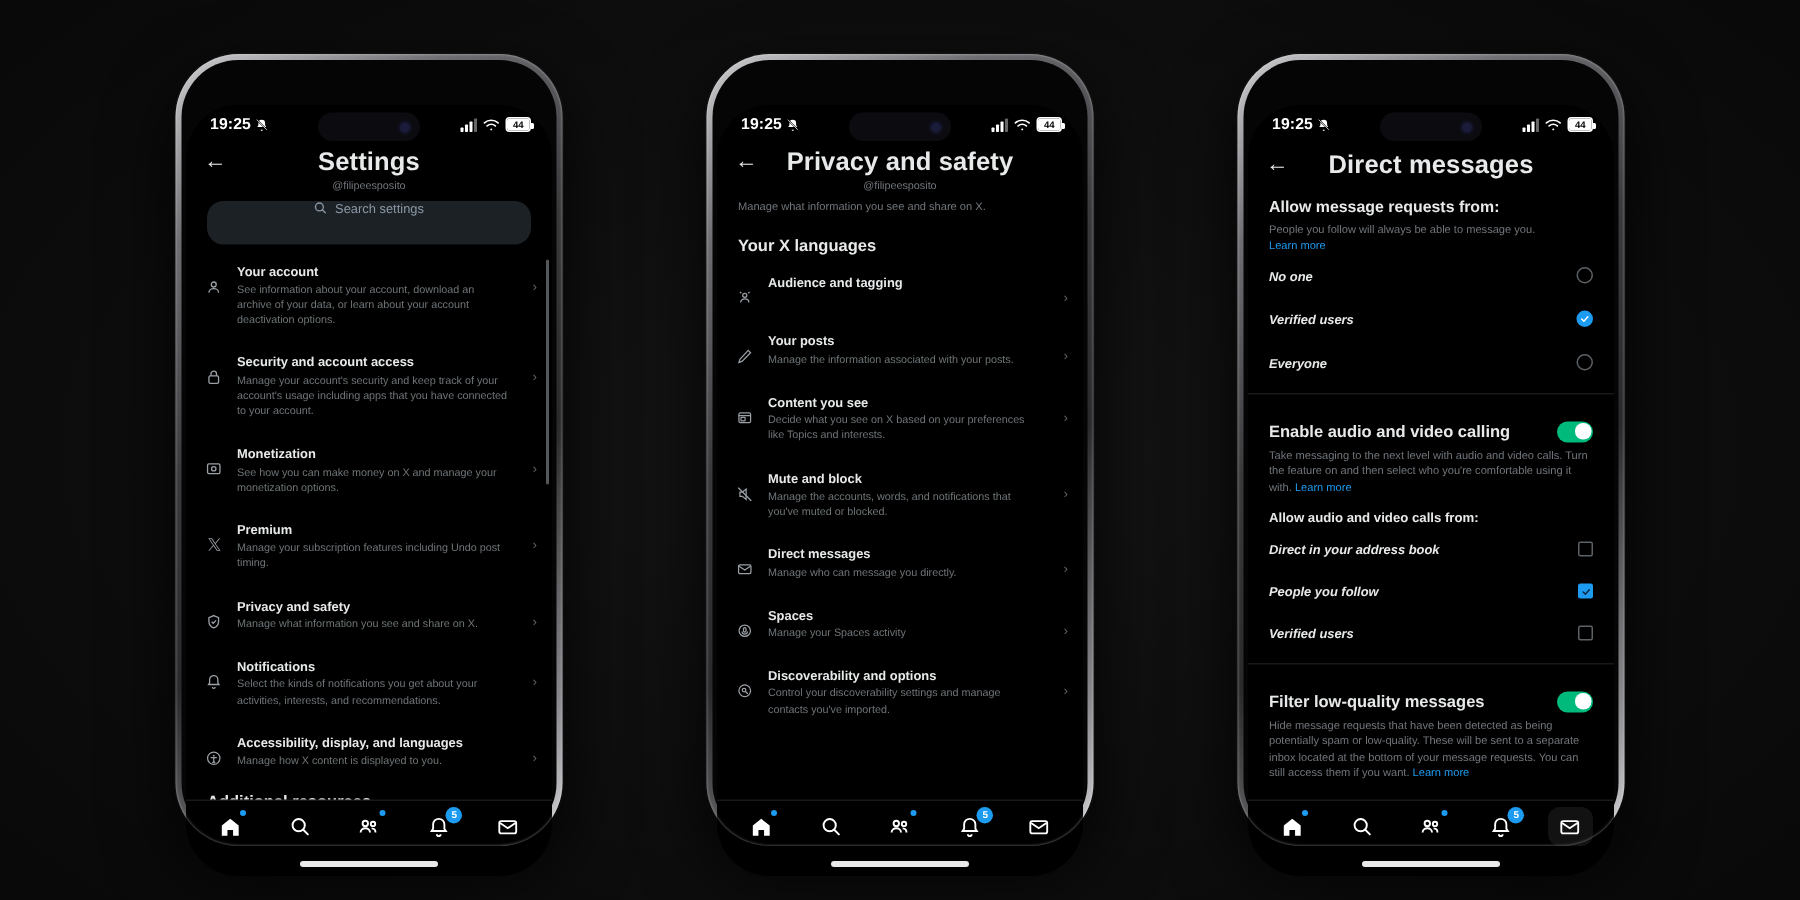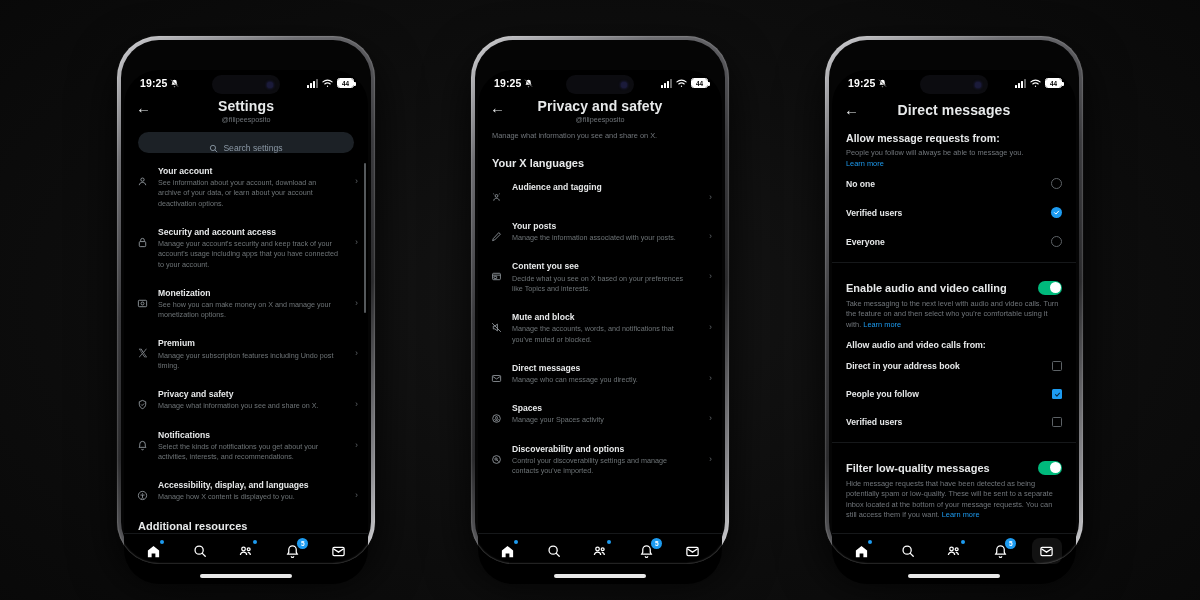--- a/index.html
+++ b/index.html
@@ -67,25 +67,25 @@
   .bars i:nth-child(3){height:7px;} .bars i:nth-child(4){height:9px; background:#666;}
   .batt { width:17px;height:9.5px;border:1px solid #fff;border-radius:2.6px;position:relative;display:flex;align-items:center;justify-content:center;}
   .batt::after{content:"";position:absolute;right:-2.6px;top:2.5px;width:1.6px;height:4px;background:#fff;border-radius:0 1px 1px 0;}
   .batt span{font-size:6.4px;font-weight:700;color:#000;background:#fff;width:100%;height:100%;display:flex;align-items:center;justify-content:center;border-radius:1.6px;}
 
   
   .header { flex:0 0 auto; padding: 2px 12px 0; position: relative; z-index: 4;}
   .hdr-row { display:flex; align-items:flex-start; min-height:28px;}
   .back { width:20px; flex:0 0 20px; color:#e7e9ea; font-size:15px; line-height:20px; cursor:pointer;}
   .hdr-titles { flex:1; text-align:center; padding-right:20px;}
-  .hdr-title { font-size:14px; font-weight:700; color:#e7e9ea; letter-spacing:.1px;}
+  .hdr-title { font-size:17px; font-weight:700; color:#e7e9ea; letter-spacing:.1px;}
   .hdr-sub { font-size:7.2px; color:#71767b; margin-top:.5px;}
   .searchbar {
-    margin: 6px 2px 4px; height: 21px; border-radius: 11px;
-    background:#1c2126; display:flex; align-items:flex-end; justify-content:center; gap:5px;
+    margin: 6px 2px 4px; height: 29px; border-radius: 11px;
+    background:#1c2126; display:flex; align-items:flex-start; justify-content:center; gap:5px;
     cursor:text;
   }
   .searchbar .sicon { color:#8b98a5; display:flex;}
   .searchbar .stext { font-size:8.6px; color:#8b98a5;}
 
   
   .hdr-desc { font-size:7.4px; color:#71767b; padding: 5px 14px 8px; line-height:1.35;}
 
   
   .body { flex:1 1 auto; overflow:hidden; position:relative; }
@@ -99,21 +99,21 @@
   .row .rtitle { font-size:8.6px; font-weight:700; color:#e7e9ea; line-height:1.25;}
   .row .rdesc { font-size:7.2px; color:#6e7477; line-height:1.42; margin-top:1.5px;}
   .row .rchev { flex:0 0 9px; color:#5d6266; font-size:9px; padding-top:10px; text-align:right;}
 
   
   .p3 { padding: 0 14px; }
   .p3-h { font-size:10.6px; font-weight:700; color:#e7e9ea; padding: 10px 0 0;}
   .p3-p { font-size:7.4px; color:#71767b; line-height:1.42; padding-top:4px;}
   .lnk { color:#1d9bf0; cursor:pointer;}
   .opt { display:flex; align-items:center; justify-content:space-between; padding: 9px 0; cursor:pointer;}
-  .opt-l { font-size:8.6px; font-weight:700; color:#e7e9ea;}
+  .opt-l { font-size:8.6px; font-weight:700; color:#e7e9ea;font-style:italic;}
   .radio { width:11px;height:11px;border-radius:50%;border:1.3px solid #5d6266;flex:0 0 11px;}
   .radio.on { border:none; background:#1d9bf0; display:flex;align-items:center;justify-content:center;}
   .radio.on svg { width:7px;height:7px;}
   .cbx { width:10px;height:10px;border-radius:1.5px;border:1.3px solid #5d6266;flex:0 0 10px;}
   .cbx.on { border:none; background:#1d9bf0; display:flex;align-items:center;justify-content:center;}
   .cbx.on svg{width:7px;height:7px;}
   .toggle { width:24px;height:13.5px;border-radius:8px;background:#00ba7c;position:relative;flex:0 0 24px;cursor:pointer;}
   .toggle::after{content:"";position:absolute;top:1.3px;right:1.3px;width:10.8px;height:10.8px;border-radius:50%;background:#fff;}
   .divider { height:1px; background:#16181a; margin: 6px -14px; }
   .blk { padding-top:4px; }

